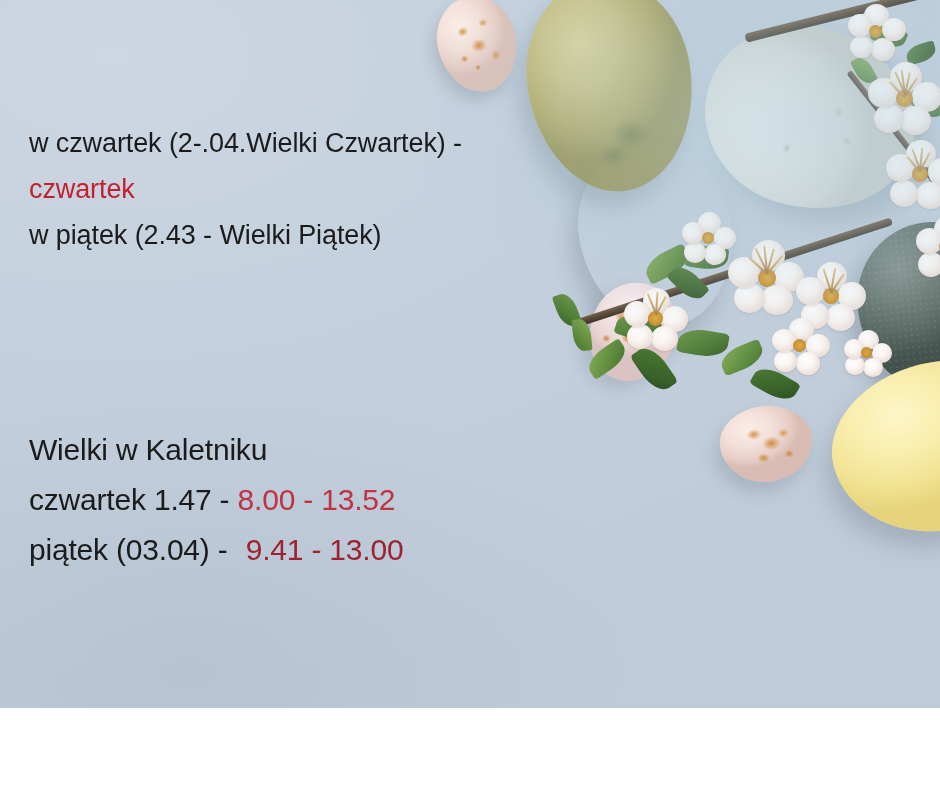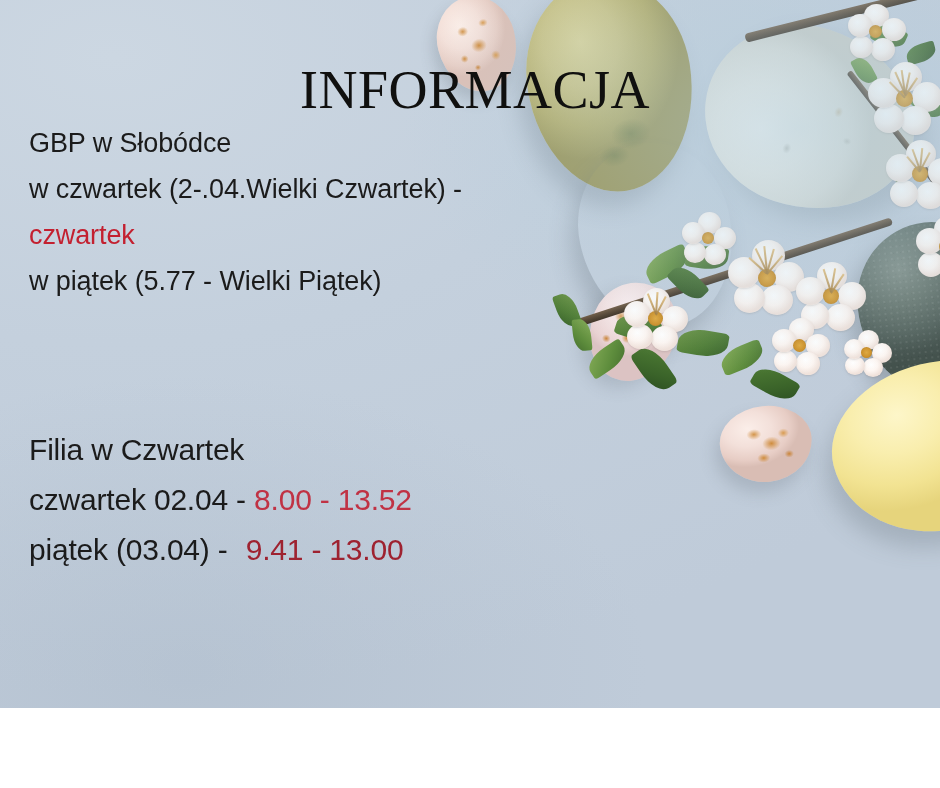--- a/index.html
+++ b/index.html
@@ -412,30 +412,28 @@
     <div class="blossom" style="left:424px;top:330px;width:48px;height:48px;">
       <div class="petal" style="left:14px;top:0;width:21px;height:20px;"></div>
       <div class="petal" style="left:28px;top:13px;width:20px;height:20px;"></div>
       <div class="petal" style="left:19px;top:28px;width:20px;height:19px;"></div>
       <div class="petal" style="left:1px;top:26px;width:20px;height:19px;"></div>
       <div class="petal" style="left:0;top:9px;width:20px;height:20px;"></div>
       <div class="center" style="left:17px;top:17px;width:11px;height:11px;"></div>
     </div>
   </div>
 
-  <div class="title">INFORMACJA</div>
 
   <div class="block block-top">
-    <div class="line">GBP w Słobódce</div>
     <div class="line">w czwartek  (2-.04.Wielki Czwartek) -</div>
     <div class="line red-bright">czwartek</div>
-    <div class="line">w piątek (5.77 -  Wielki Piątek)</div>
+    <div class="line">w piątek (2.43 -  Wielki Piątek)</div>
   </div>
 
   <div class="block block-bottom">
-    <div class="line">Filia w Czwartek</div>
-    <div class="line"><span>czwartek 02.04 - </span><span class="red-rose">8.00 - 13.52</span></div>
+    <div class="line">Wielki w Kaletniku</div>
+    <div class="line"><span>czwartek 1.47 - </span><span class="red-rose">8.00 - 13.52</span></div>
     <div class="line"><span>piątek (03.04) - </span><span class="gap"></span><span class="red-maroon">9.41 - 13.00</span></div>
   </div>
 
 </div>
 
 <div class="white-strip"></div>
 
 </body></html>

